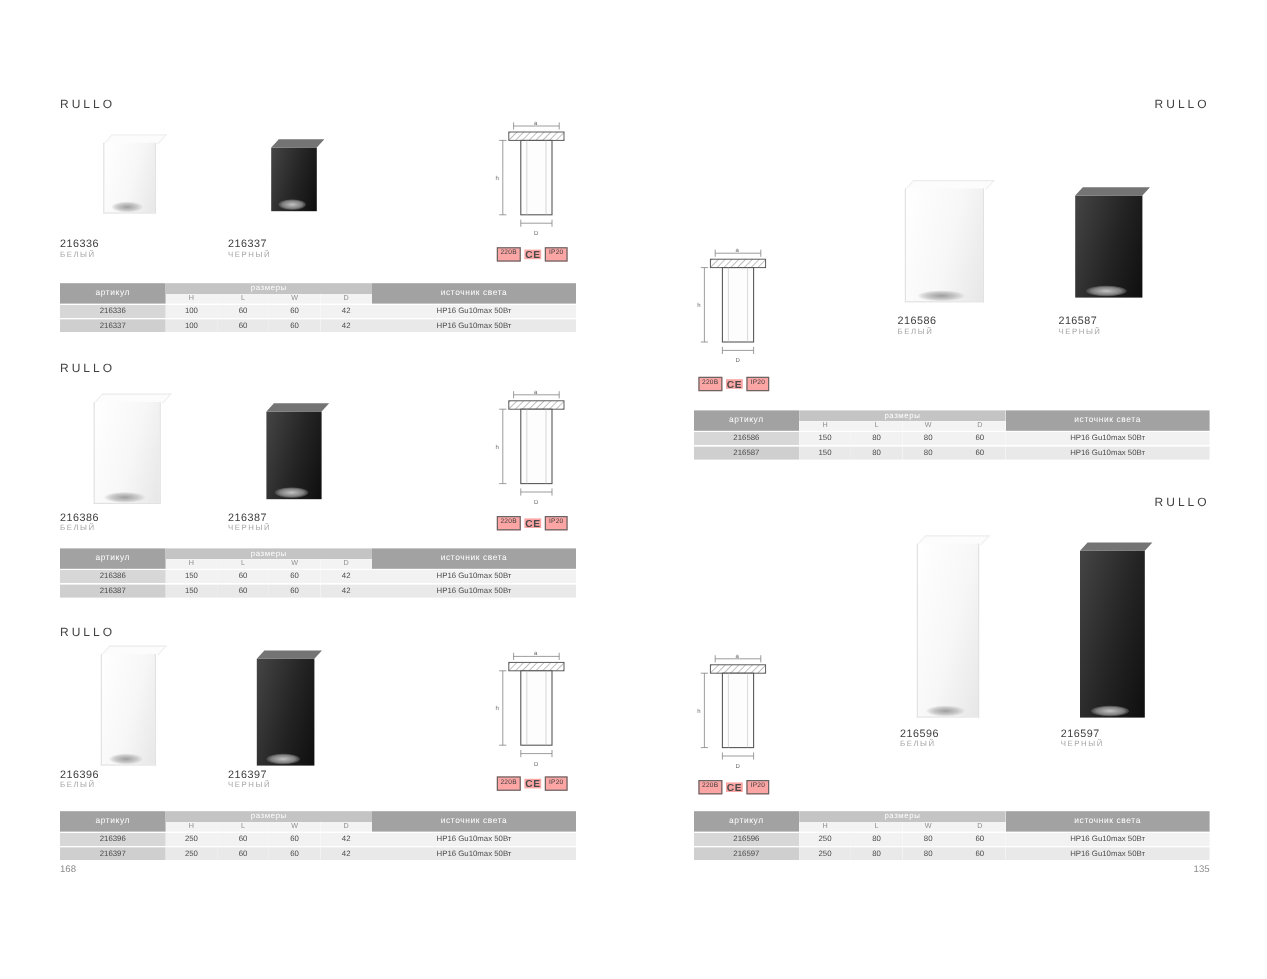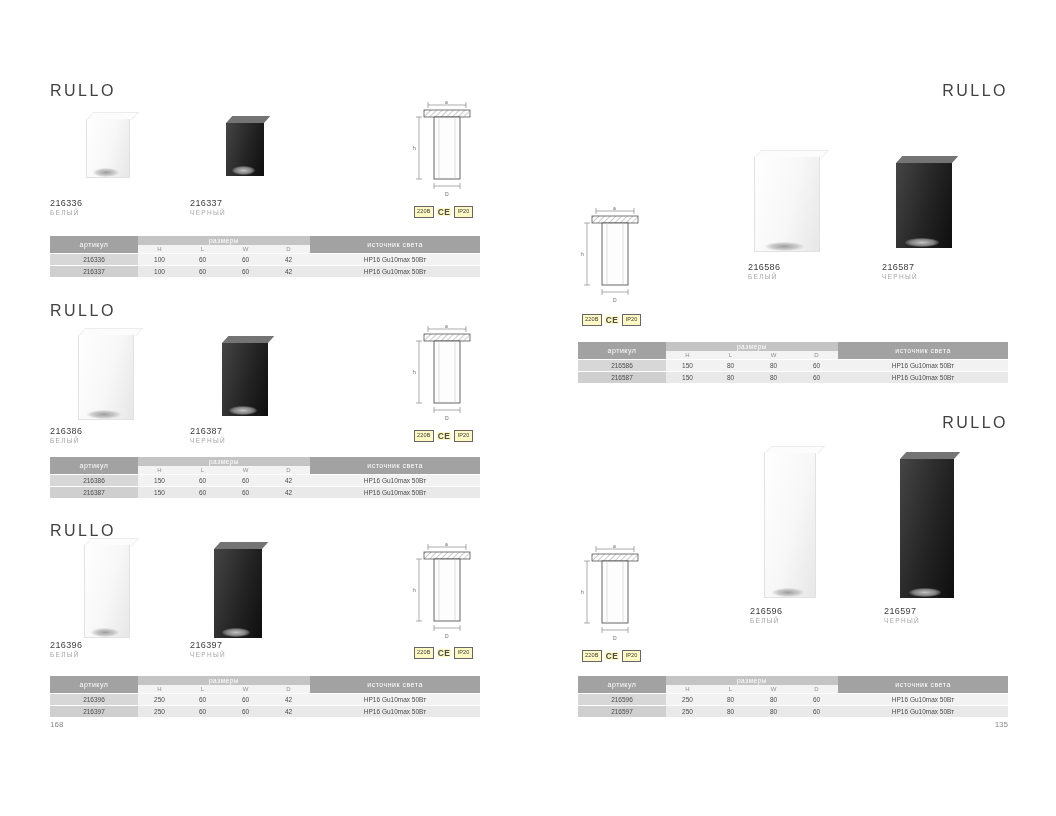--- a/index.html
+++ b/index.html
@@ -1,19 +1,19 @@
 <!DOCTYPE html>
 <html><head>
 <meta charset="utf-8">
 <style>
   html,body{margin:0;padding:0}
   body{width:1056px;height:816px;background:#ffffff;font-family:"Liberation Sans",sans-serif;position:relative;overflow:hidden}
   .spread{position:absolute;inset:0;background:#fff}
   .sec{position:absolute;width:432px}
-  .rtitle{position:absolute;margin:0;font-size:16px;font-weight:400;color:#414141;letter-spacing:2.5px}
+  .rtitle{position:absolute;margin:0;font-size:10px;font-weight:400;color:#414141;letter-spacing:2.5px}
   .rtitle.right{right:0;text-align:right}
   .code{position:absolute;font-size:9px;color:#3d3d3d;letter-spacing:.4px}
   .clabel{position:absolute;font-size:6.5px;color:#a5a5a5;letter-spacing:1.3px}
   .pagenum{position:absolute;font-size:8px;color:#8c8c8c}
 
   
   .prod{position:absolute}
   .prod i{display:block;position:absolute}
   .prod .top{left:0;width:100%;top:0;height:7px;transform:skewX(-42deg);transform-origin:0 100%}
   .prod .bodyf{left:0;right:0;top:7px;bottom:0}
@@ -28,21 +28,21 @@
   
   .drawing{position:absolute}
   .dim{stroke:#777;stroke-width:.6}
   .thin{stroke:#bdbdbd;stroke-width:.5}
   .hatch{fill:url(#hatchp);stroke:#555;stroke-width:.8}
   .bodyr{fill:#fdfdfd;stroke:#555;stroke-width:.9}
   .dimt{font-size:5px;fill:#666;font-family:"Liberation Sans",sans-serif}
 
   
   .badges{position:absolute;display:flex;gap:3px;align-items:center}
-  .badge{display:inline-block;border:1px solid #666;color:#3a3a3a;font-size:5.5px;line-height:1;padding:2px 2px;background:#fef9c3;letter-spacing:.2px}
+  .badge{display:inline-block;border:1px solid #666;color:#3a3a3a;font-size:5.5px;line-height:1;padding:2px 2px;background:#fca5a5;letter-spacing:.2px}
   .badge.ce{border:none;font-size:8.5px;font-weight:bold;color:#4a4a4a;letter-spacing:.5px;padding:0 1px}
 
   
   table.spec{position:absolute;border-collapse:collapse;width:430px;table-layout:fixed;font-size:6.5px;color:#4c4c4c}
   .spec th,.spec td{font-weight:normal;padding:0;text-align:center;overflow:hidden;white-space:nowrap}
   .c-art{width:88px}.c-dim{width:43px}.c-src{width:170px}
   .spec .h-art,.spec .h-src{background:#a2a2a2;color:#fff;font-size:7px;letter-spacing:.5px;height:17px}
   .spec .h-dims{background:#c4c4c4;color:#fff;height:9px;font-size:6.5px;letter-spacing:.5px}
   .spec .dimrow th{background:#f3f3f3;color:#8f8f8f;height:8px;font-size:6px}
   .spec td{height:11px;background:#f2f2f2;border-top:1px solid #fff}

